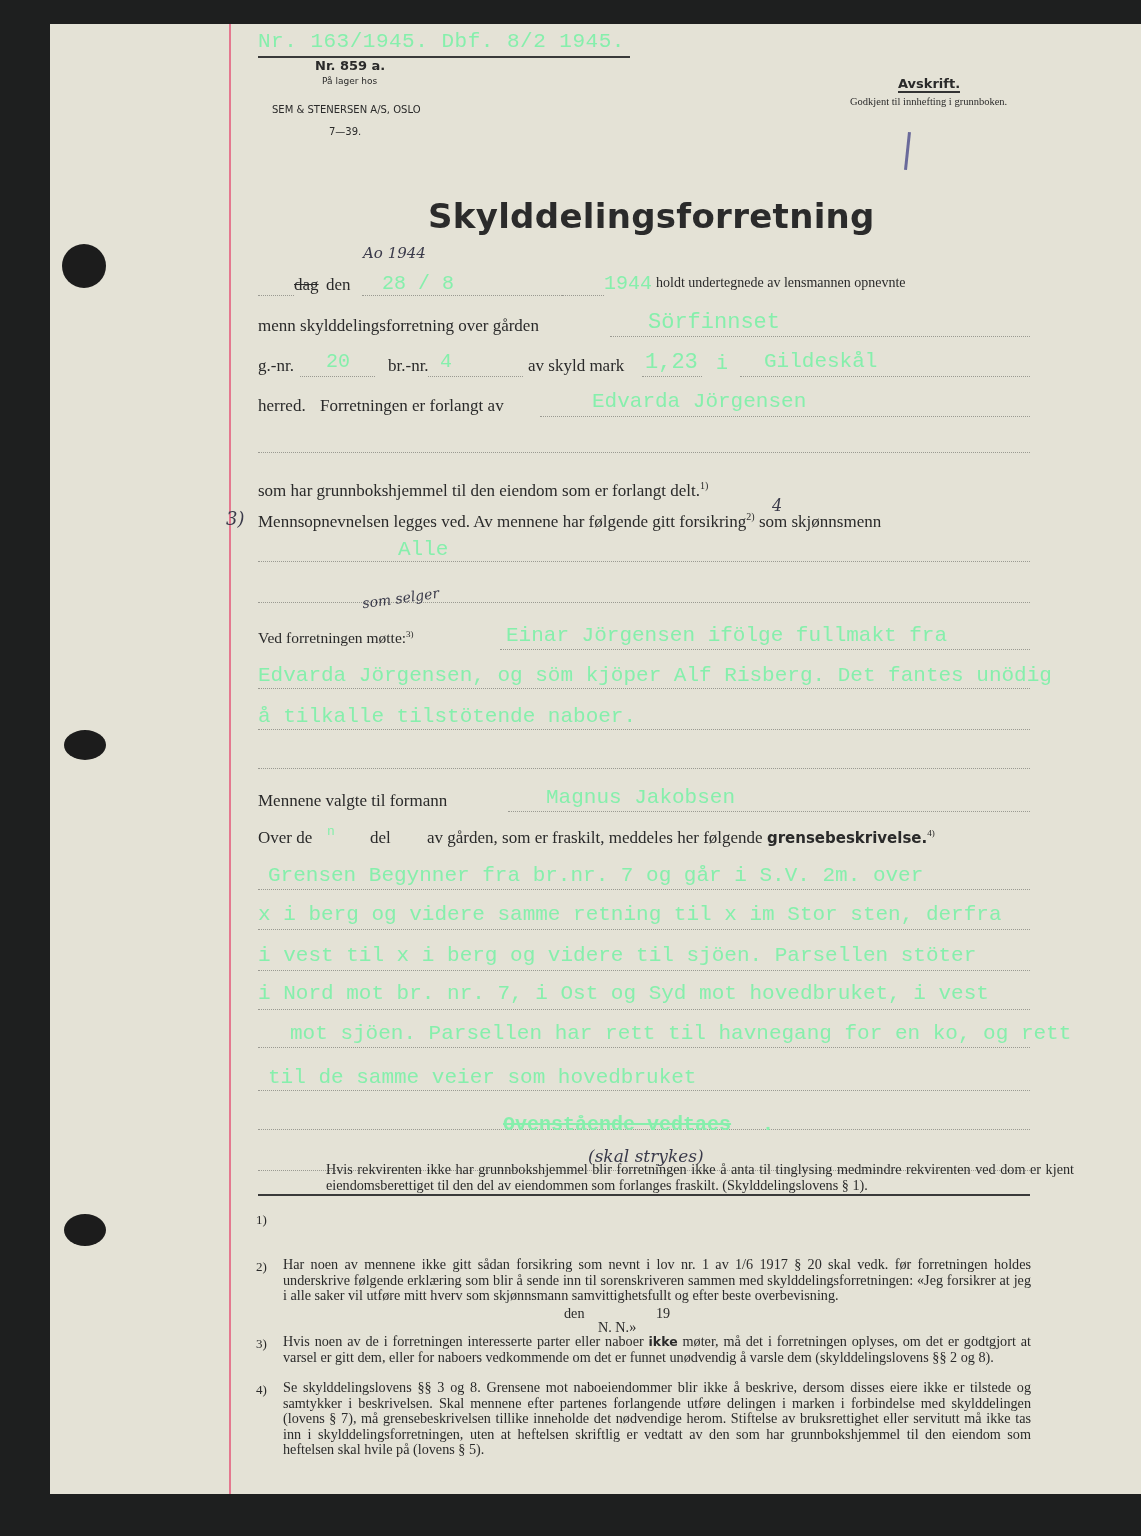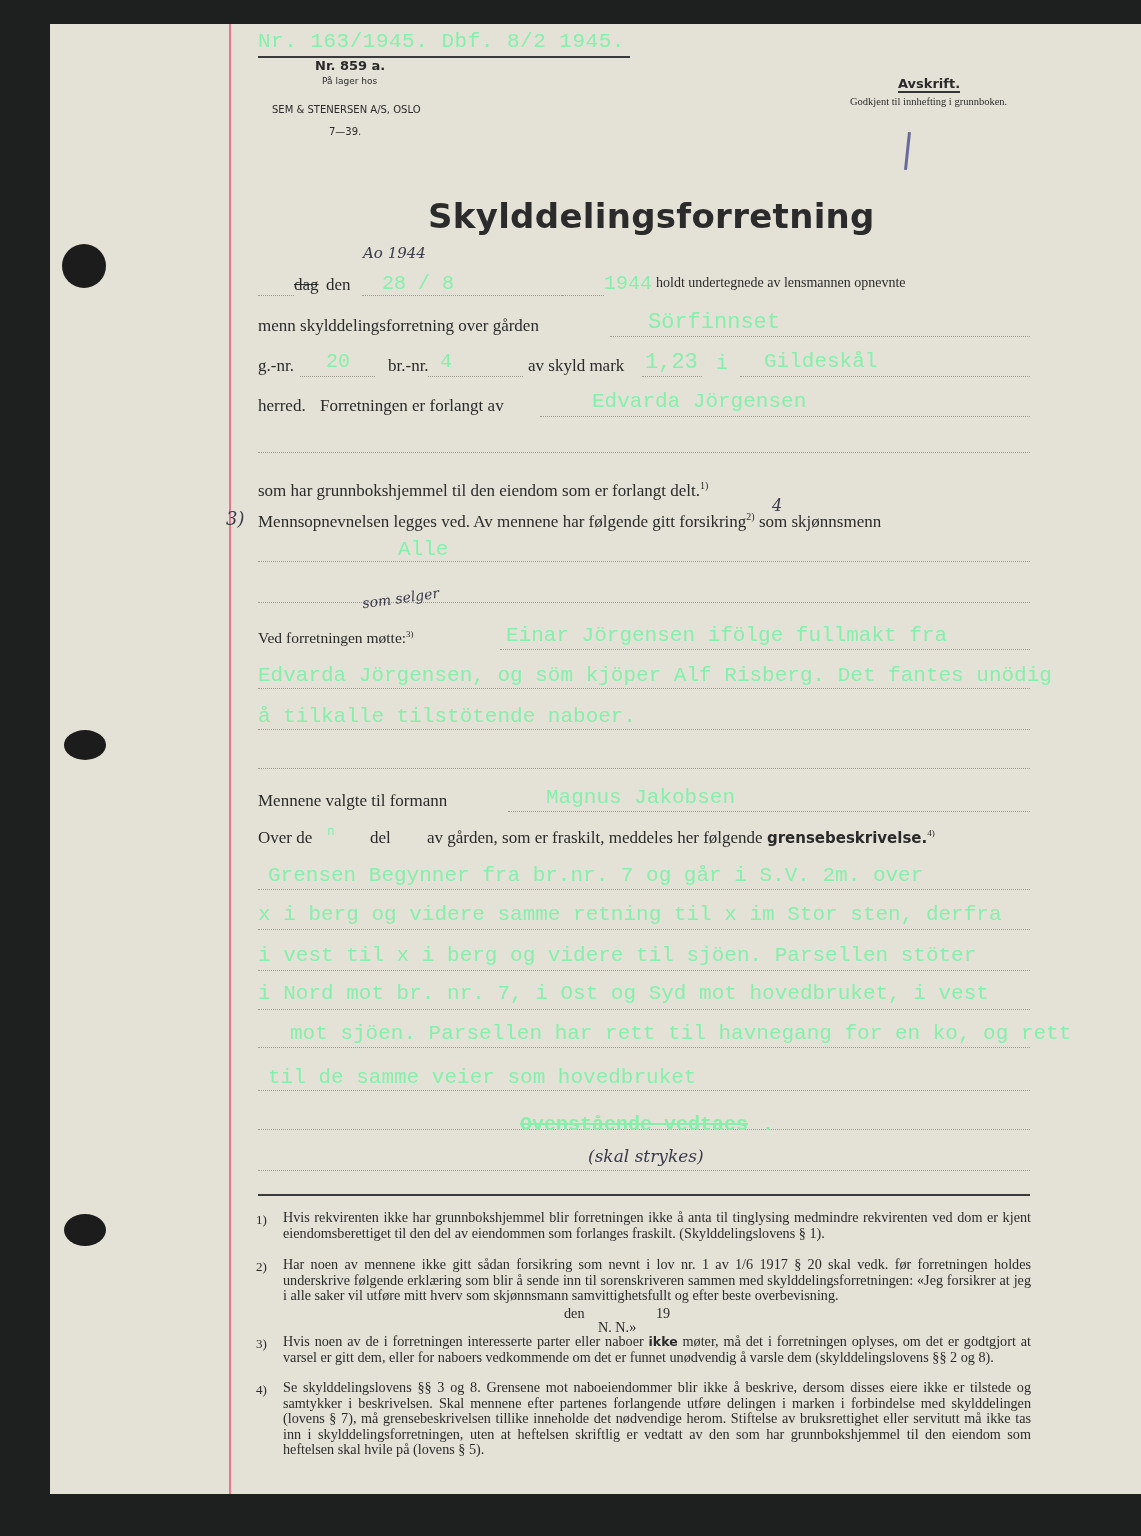--- a/index.html
+++ b/index.html
@@ -123,28 +123,28 @@
 <div class="dots" style="left:258px;top:970px;width:772px;"></div>
 <div class="abs typed" style="left:258px;top:944px;font-size:21px;">i vest  til x i berg og videre til sjöen. Parsellen stöter</div>
 <div class="dots" style="left:258px;top:1009px;width:772px;"></div>
 <div class="abs typed" style="left:258px;top:982px;font-size:21px;">i Nord mot br. nr. 7, i Ost og Syd mot hovedbruket, i vest</div>
 <div class="dots" style="left:258px;top:1047px;width:772px;"></div>
 <div class="abs typed" style="left:258px;top:1022px;font-size:21px;margin-left:32px;">mot sjöen. Parsellen har rett til havnegang for en ko, og rett</div>
 <div class="dots" style="left:258px;top:1090px;width:772px;"></div>
 <div class="abs typed" style="left:268px;top:1066px;font-size:21px;">til de samme veier som hovedbruket</div>
 
 <div class="dots" style="left:258px;top:1129px;width:772px;"></div>
-<div class="abs typed strike" style="left:520px;top:1113px;font-size:20px;font-weight:bold;">Ovenstående vedtaes</div>
+<div class="abs typed strike" style="left:503px;top:1113px;font-size:20px;font-weight:bold;">Ovenstående vedtaes</div>
 <div class="abs typed" style="left:762px;top:1113px;font-size:20px;font-weight:bold;">.</div>
 <div class="abs hand" style="left:588px;top:1146px;font-size:17px;">(skal strykes)</div>
 <div class="dots" style="left:258px;top:1170px;width:772px;"></div>
 <div class="rule" style="left:258px;top:1194px;width:772px;height:2px;"></div>
 
 <div class="fn-num" style="top:1212px;">1)</div>
-<div class="fn fn-text" style="top:1210px;">Hvis rekvirenten ikke har grunnbokshjemmel blir forretningen ikke å anta til tinglysing medmindre rekvirenten ved dom er kjent eiendomsberettiget til den del av eiendommen som forlanges fraskilt. (Skylddelingslovens § 1).</div>
+<div class="fn fn-text" style="top:1162px;margin-left:43px;">Hvis rekvirenten ikke har grunnbokshjemmel blir forretningen ikke å anta til tinglysing medmindre rekvirenten ved dom er kjent eiendomsberettiget til den del av eiendommen som forlanges fraskilt. (Skylddelingslovens § 1).</div>
 
 <div class="fn-num" style="top:1259px;">2)</div>
 <div class="fn fn-text" style="top:1257px;">Har noen av mennene ikke gitt sådan forsikring som nevnt i lov nr. 1 av 1/6 1917 § 20 skal vedk. før forretningen holdes underskrive følgende erklæring som blir å sende inn til sorenskriveren sammen med skylddelingsforretningen: «Jeg forsikrer at jeg i alle saker vil utføre mitt hverv som skjønnsmann samvittighetsfullt og efter beste overbevisning.</div>
 <div class="abs fn" style="left:564px;top:1306px;">den</div>
 <div class="abs fn" style="left:656px;top:1306px;">19</div>
 <div class="abs fn" style="left:598px;top:1320px;">N. N.»</div>
 
 <div class="fn-num" style="top:1336px;">3)</div>
 <div class="fn fn-text" style="top:1334px;"><span>Hvis noen av de i forretningen interesserte parter eller naboer</span> <b class="sans" style="font-size:12.5px;">ikke</b> <span>møter, må det i forretningen oplyses, om det er godtgjort at varsel er gitt dem, eller for naboers vedkommende om det er funnet unødvendig å varsle dem (skylddelingslovens §§ 2 og 8).</span></div>
 

